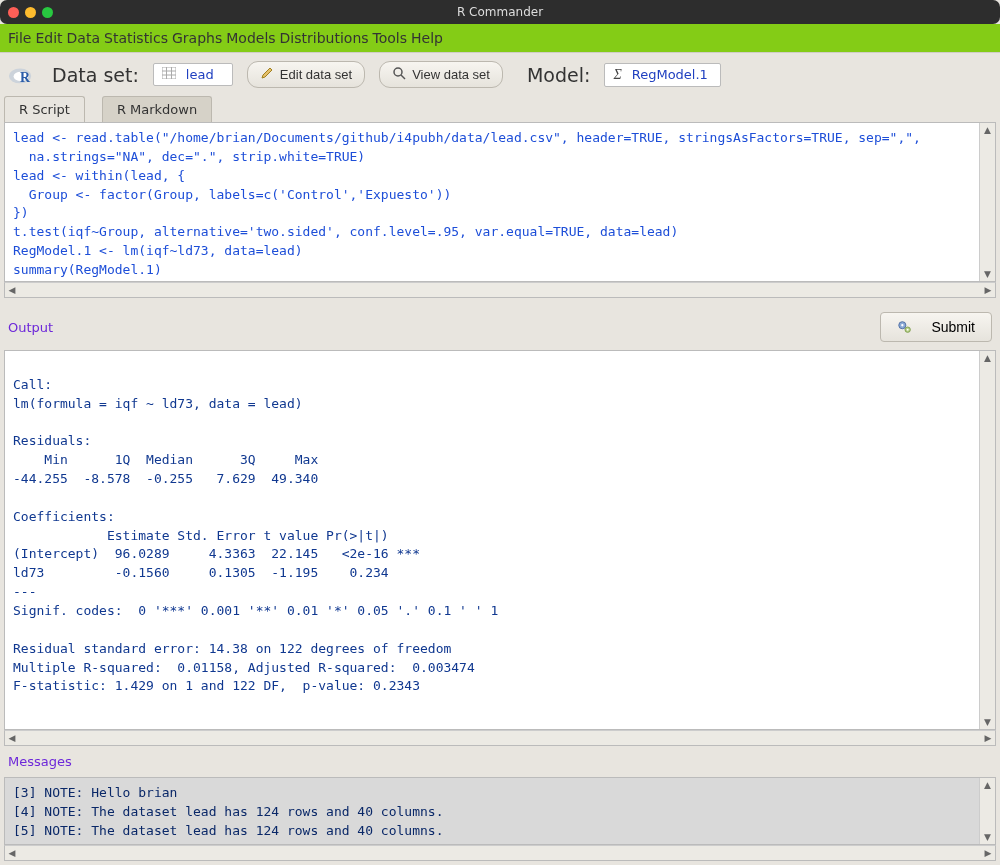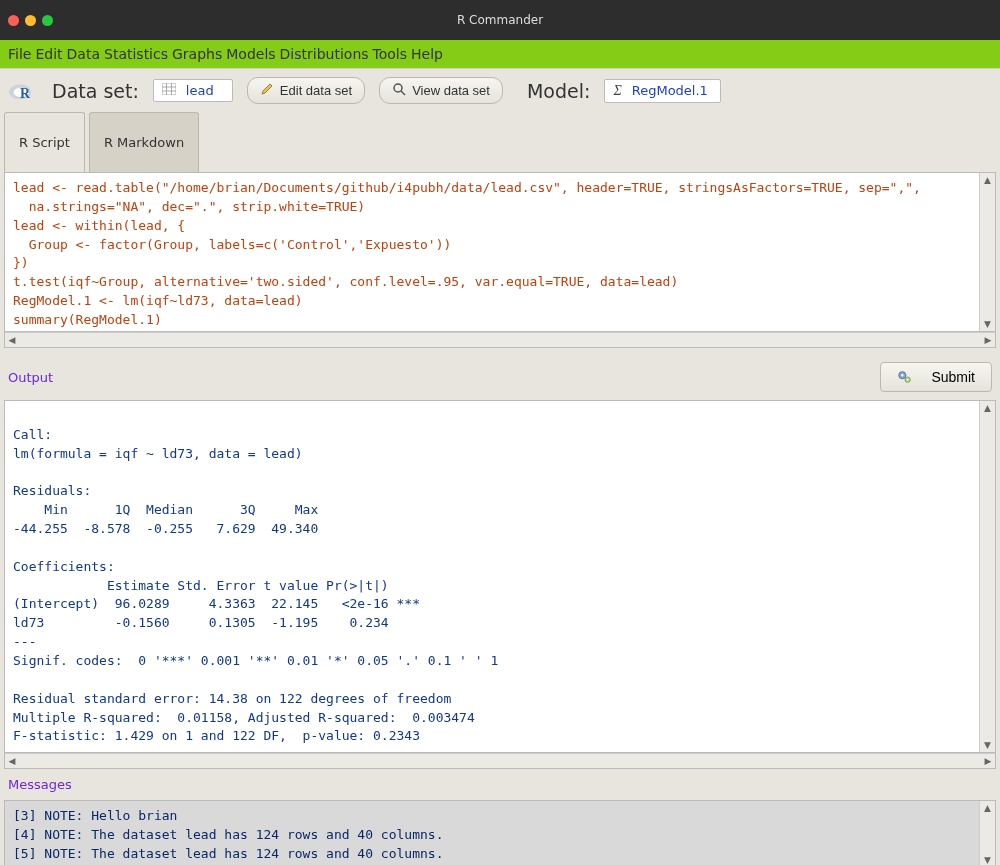--- a/index.html
+++ b/index.html
@@ -8,25 +8,26 @@
   font-size: 13px;
   background: #e8e5df;
   width: 1000px;
   height: 865px;
   overflow: hidden;
   display: flex;
   flex-direction: column;
 }
 .titlebar {
   background: #2d2d2d;
-  height: 40px;
+  height: 24px;
   display: flex;
   align-items: center;
   padding: 0 8px;
   position: relative;
+  border-radius: 7px;
 }
 .traffic-lights { display: flex; gap: 6px; }
 .traffic-light { width: 11px; height: 11px; border-radius: 50%; }
 .tl-red { background: #ff5f57; }
 .tl-yellow { background: #febc2e; }
 .tl-green { background: #28c840; }
 .titlebar-title {
   color: #ddd;
   font-size: 12px;
   position: absolute;
@@ -81,30 +82,30 @@
   gap: 6px;
   cursor: pointer;
 }
 .sigma { font-family: serif; font-style: italic; color: #444; font-size: 14px; }
 .tabs {
   display: flex;
   padding: 0 4px;
   gap: 0;
 }
 .tab {
-  padding: 22px 14px;
+  padding: 5px 14px;
   font-size: 13px;
   border: 1px solid #bcb8af;
   border-bottom: none;
   background: #e8e5df;
   color: #333;
   cursor: pointer;
   border-top-left-radius: 3px;
   border-top-right-radius: 3px;
-  margin-right: 4px;
+  margin-right: 17px;
 }
 .tab.active {
   background: #d6d2c8;
 }
 .pane-container {
   flex: 1;
   display: flex;
   flex-direction: column;
   padding: 0 4px 4px 4px;
   gap: 4px;
@@ -126,21 +127,21 @@
   position: relative;
   display: flex;
 }
 .pane-text {
   flex: 1;
   overflow: auto;
   padding: 6px 8px;
   font-family: "DejaVu Sans Mono", "Liberation Mono", monospace;
   font-size: 13px;
   white-space: pre;
-  color: #c2410c;
+  color: #1d4ed8;
   line-height: 1.45;
 }
 .output-text { color: #103890; }
 .messages-pane .pane-body { background: #d9d9d9; }
 .messages-text { color: #0a2868; }
 .vscroll {
   width: 16px;
   background: #eceae4;
   border-left: 1px solid #ccc;
   position: relative;

